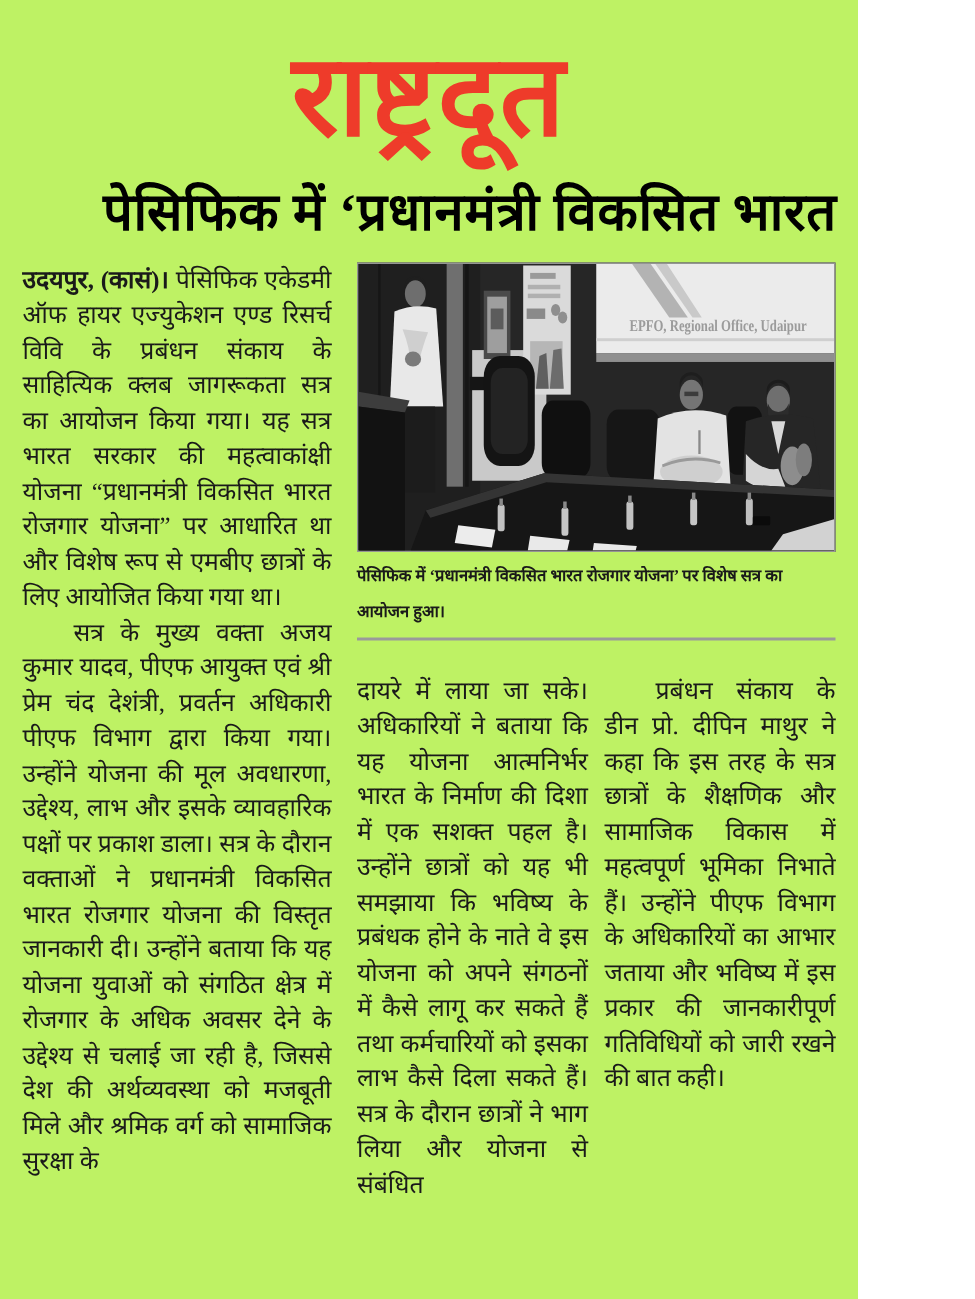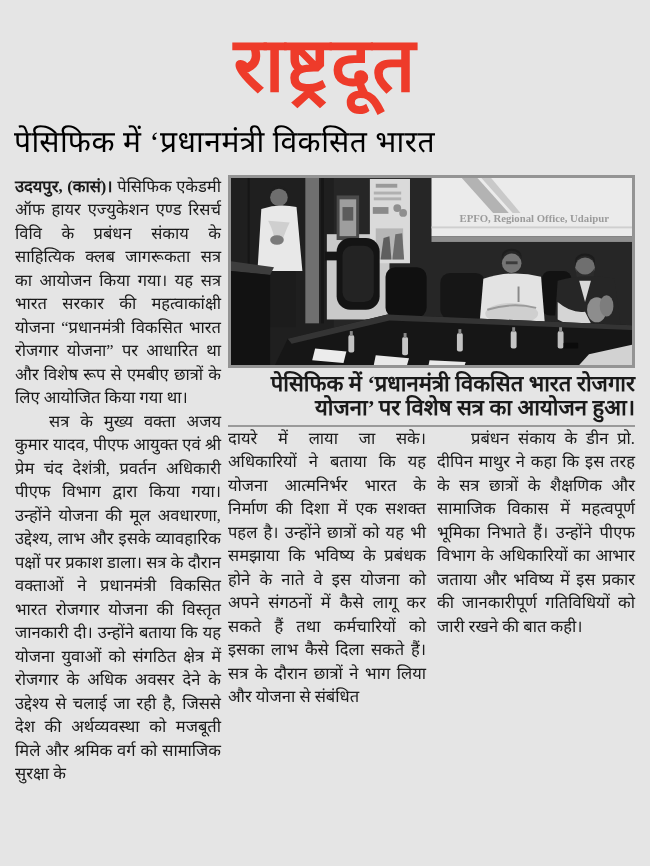--- a/index.html
+++ b/index.html
@@ -1,76 +1,76 @@
 <!DOCTYPE html>
 <html><head>
 <meta charset="utf-8">
 <style>
   html,body{margin:0;padding:0;background:#fff;}
   .page{
     position:relative;
-    width:650px;height:866px;
-    background:#e5e5e5;
+    width:572px;height:866px;
+    background:#bef264;
     font-family:"Liberation Serif", serif;
     color:#111;
     overflow:hidden;
   }
   .masthead{
     padding-top:26px;
     text-align:center;
     font-size:76px;
     line-height:1.05;
     font-weight:bold;
     color:#ee3b2a;
     letter-spacing:1px;
   }
   .headline{
     margin:12px 14px 0;
-    text-align:left;
-    font-weight:normal;
-    font-size:30px;
+    text-align:right;
+    font-weight:bold;
+    font-size:35px;
     line-height:47px;
     color:#000;
     letter-spacing:0.5px;
   }
   .content{
     margin:10px 15px 0;
     display:flex;
-    gap:7px;
+    gap:17px;
     font-size:16.5px;
     line-height:23.5px;
     text-align:justify;
     color:#1a1a1a;
   }
   .col-left{width:206px;flex:none;}
   .col-left p{margin:0;}
   .col-left p.indent, .col p.indent{text-indent:34px;}
   .right-wrap{flex:1;min-width:0;}
   .photo-frame{
     position:relative;
     width:100%;
     height:193px;
-    border:3px solid #14b8a6;
+    border:1px solid #14b8a6;
     box-sizing:border-box;
     background:#2a2a2a;
     filter:grayscale(100%);
   }
   .photo-frame svg{display:block;width:100%;height:100%;}
   .caption{
     font-weight:bold;
-    font-size:22px;
+    font-size:11px;
     line-height:24px;
     padding:4px 0 5px;
     border-bottom:2px solid #9a9a9a;
-    text-align:right;
+    text-align:left;
   }
   .two-cols{
     display:flex;
     gap:11px;
-    margin-top:0;
+    margin-top:22px;
   }
   .col{flex:1;min-width:0;}
   .col p{margin:0;}
   .screen-label{
     font-family:"Liberation Serif", serif;
     font-weight:bold;
   }
 </style>
 </head>
 <body>

